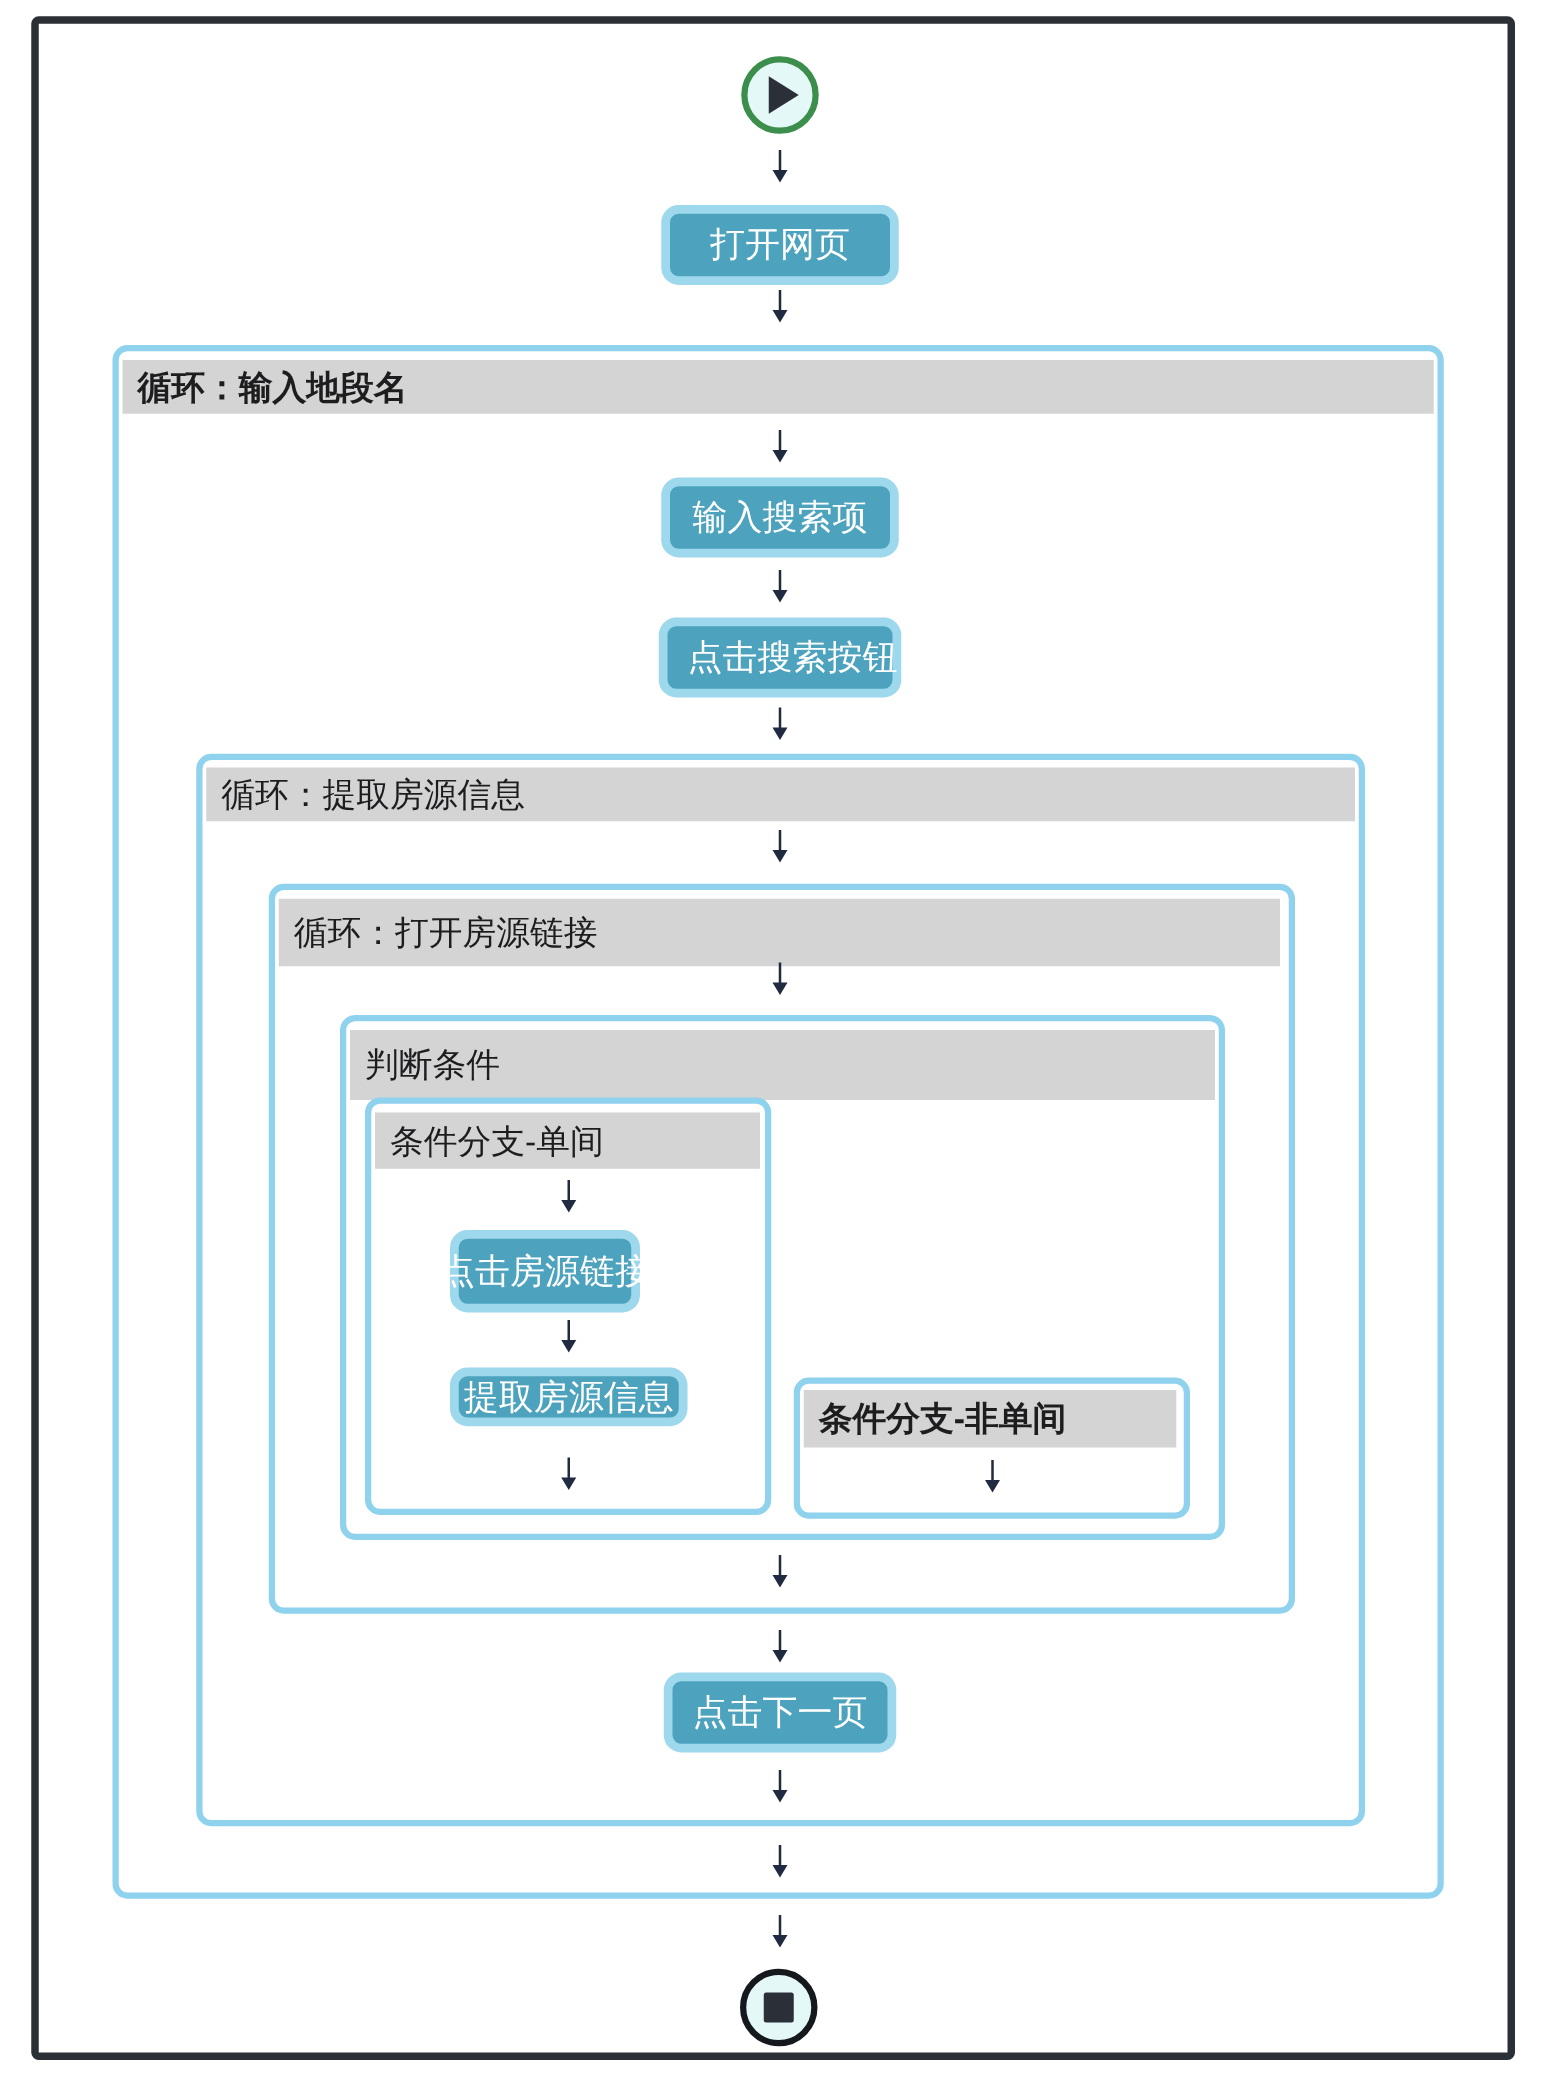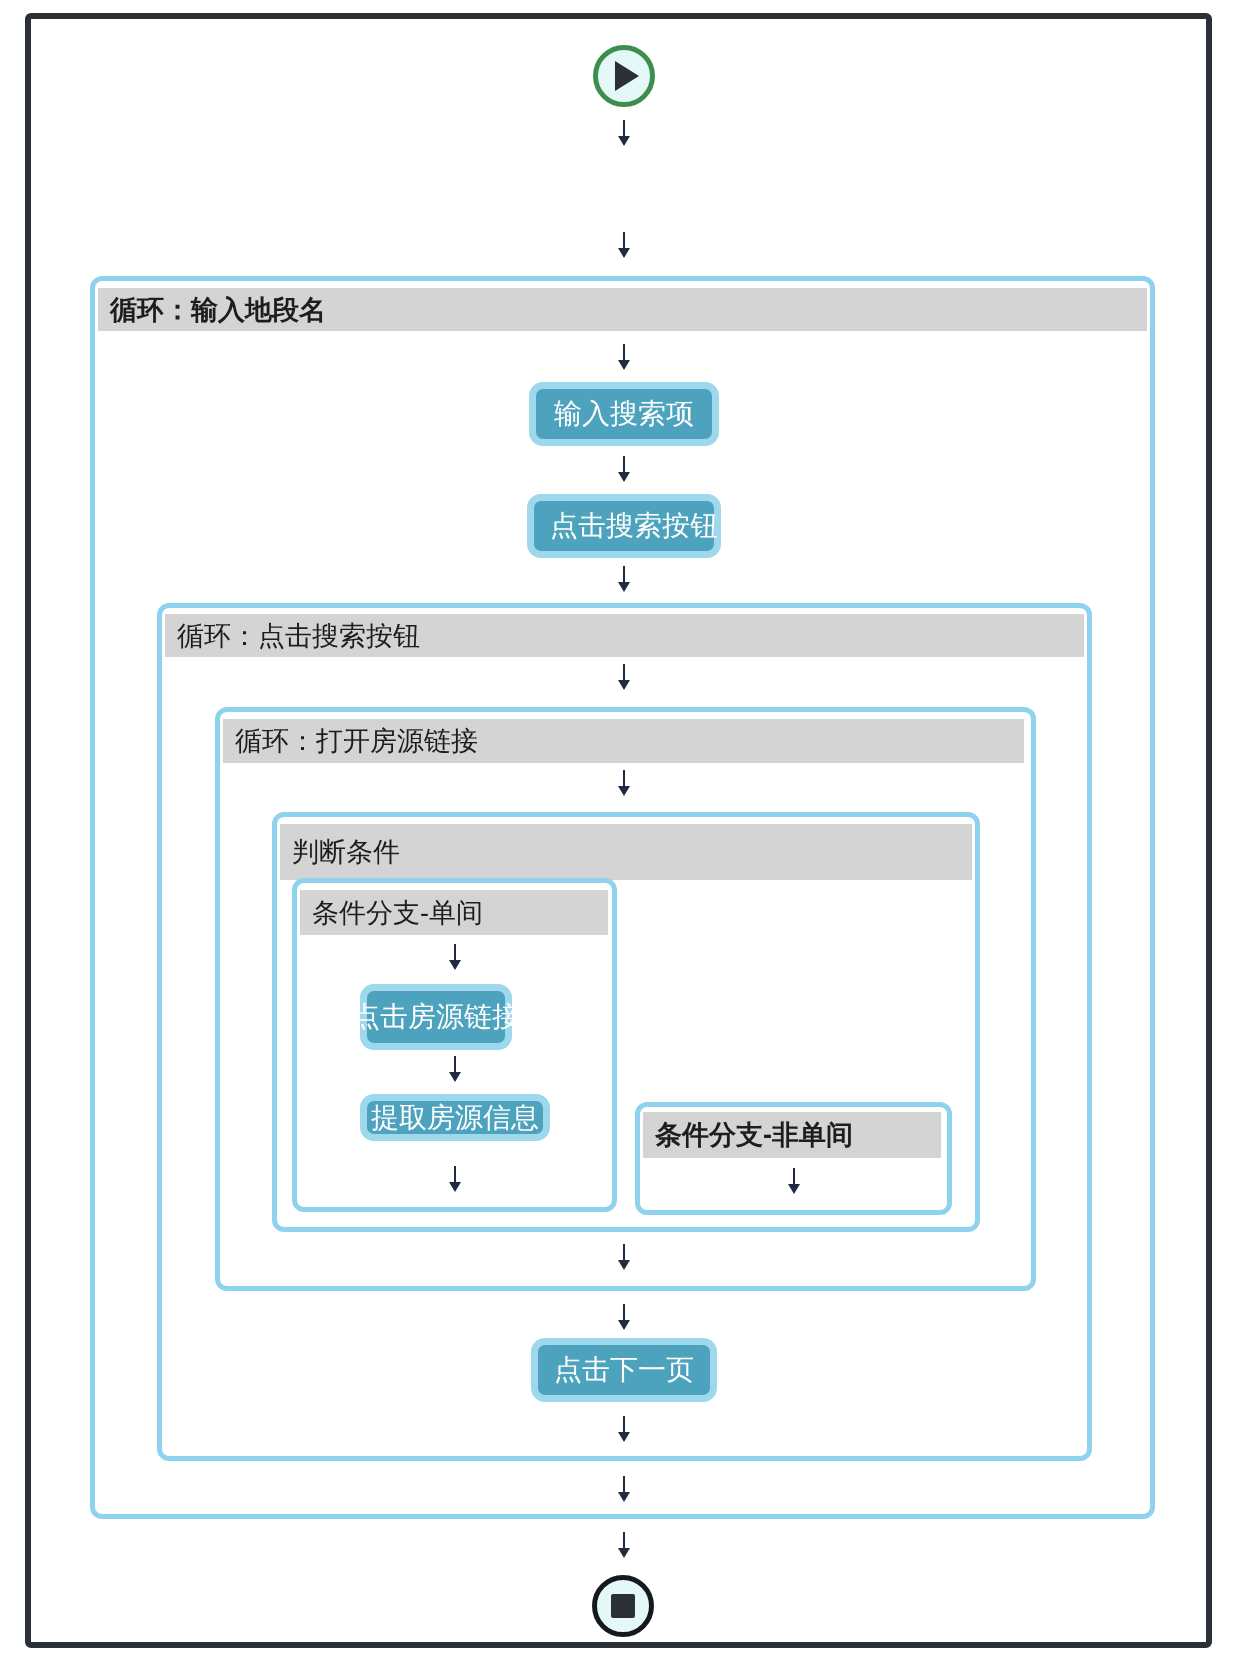--- a/index.html
+++ b/index.html
@@ -64,34 +64,35 @@
   <div class="frame" style="left:25px; top:13px; width:1187px; height:1635px;"></div>
 
   <div class="terminal start" style="left:593px; top:45px;">
     <span class="play-glyph"></span>
   </div>
 
   <div class="box" style="left:90px; top:276px; width:1065px; height:1243px;"></div>
   <div class="hdr" style="left:98px; top:288px; width:1049px; height:43px;font-weight:bold;">循环：输入地段名</div>
 
   <div class="box" style="left:157px; top:603px; width:935px; height:858px;"></div>
-  <div class="hdr" style="left:165px; top:614px; width:919px; height:43px;">循环：点击搜索按钮</div>
+  <div class="hdr" style="left:165px; top:614px; width:919px; height:43px;">循环：提取房源信息</div>
 
   <div class="box" style="left:215px; top:707px; width:821px; height:584px;"></div>
-  <div class="hdr" style="left:223px; top:719px; width:801px; height:44px;">循环：打开房源链接</div>
+  <div class="hdr" style="left:223px; top:719px; width:801px; height:54px;">循环：打开房源链接</div>
 
   <div class="box" style="left:272px; top:812px; width:708px; height:420px;"></div>
   <div class="hdr" style="left:280px; top:824px; width:692px; height:56px;">判断条件</div>
 
   <div class="box" style="left:292px; top:878px; width:325px; height:334px;"></div>
   <div class="hdr" style="left:300px; top:890px; width:308px; height:45px;">条件分支-单间</div>
 
   <div class="box" style="left:635px; top:1102px; width:317px; height:113px;"></div>
   <div class="hdr" style="left:643px; top:1112px; width:298px; height:46px;font-weight:bold;">条件分支-非单间</div>
 
+  <div class="node" style="left:529px; top:164px; width:190px; height:64px;">打开网页</div>
   <div class="node" style="left:529px; top:382px; width:190px; height:64px;">输入搜索项</div>
   <div class="node" style="left:527px; top:494px; width:194px; height:64px;padding-left:20px;">点击搜索按钮</div>
   <div class="node" style="left:360px; top:984px; width:152px; height:66px;font-family:Liberation Serif, serif;">点击房源链接</div>
   <div class="node" style="left:360px; top:1094px; width:190px; height:47px;">提取房源信息</div>
   <div class="node" style="left:531px; top:1338px; width:186px; height:64px;">点击下一页</div>
 
   <div class="arrow" style="left:616px; top:120px;"></div>
   <div class="arrow" style="left:616px; top:232px;"></div>
   <div class="arrow" style="left:616px; top:344px;"></div>
   <div class="arrow" style="left:616px; top:456px;"></div>

